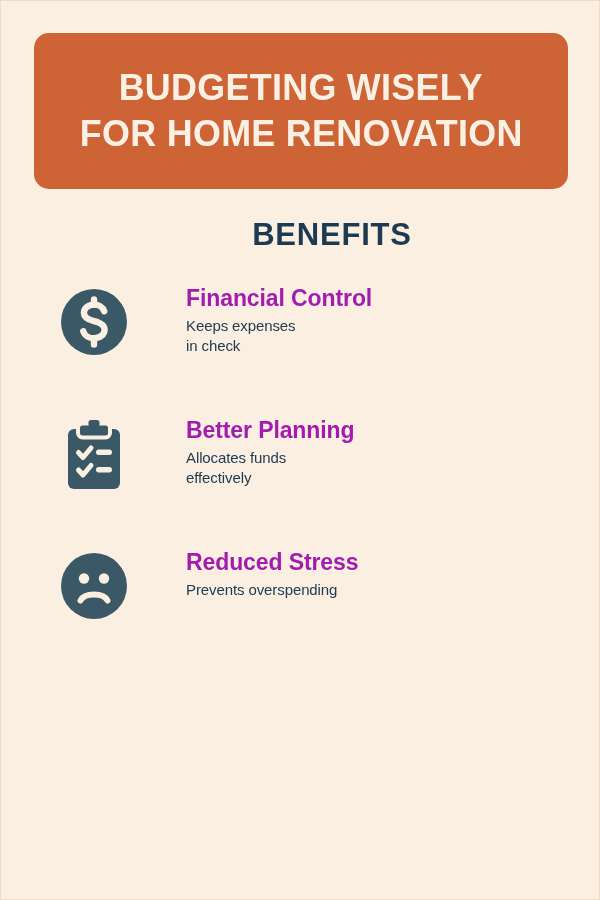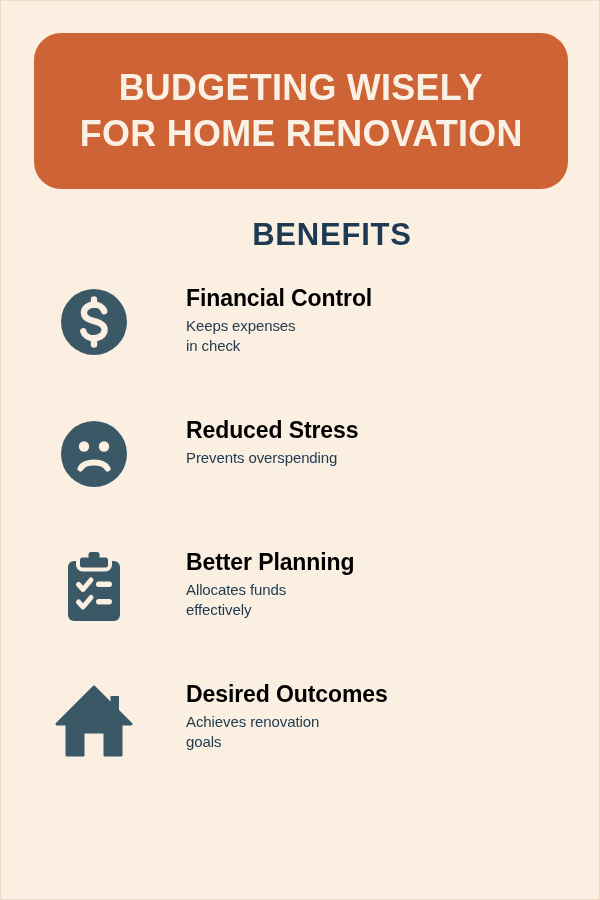--- a/index.html
+++ b/index.html
@@ -26,21 +26,21 @@
 
   
   .banner {
     position: absolute;
     left: 33px;
     top: 32px;
     width: 534px;
     height: 156px;
     box-sizing: border-box;
     background: #ce6436;
-    border-radius: 27px;
+    border-radius: 15px;
     display: flex;
     flex-direction: column;
     align-items: center;
     justify-content: center;
   }
   .banner-line {
     color: #fbf0e4;
     font-family: "Liberation Sans", sans-serif;
     font-weight: bold;
     font-size: 37px;
@@ -93,21 +93,21 @@
   }
   .icon-cell svg {
     display: block;
   }
 
   .text-cell {
     flex: 1 1 auto;
     padding-top: 2px;
   }
   .benefit-title {
-    color: #000000;
+    color: #a21caf;
     font-family: "Liberation Sans", sans-serif;
     font-weight: bold;
     font-size: 23px;
     line-height: 1.12;
     letter-spacing: -0.1px;
     margin: 0 0 4px 0;
   }
   .benefit-desc {
     color: #213c52;
     font-family: "Liberation Sans", sans-serif;
@@ -150,60 +150,47 @@
       </div>
       <div class="text-cell">
         <p class="benefit-title">Financial Control</p>
         <p class="benefit-desc">Keeps expenses
 in check</p>
       </div>
     </div>
 
     <div class="benefit-row">
       <div class="icon-cell">
-        <svg width="68" height="68" viewBox="0 0 68 68" aria-hidden="true">
-          <circle cx="34" cy="34" r="33" fill="#3a5866"></circle>
-          <circle cx="24" cy="26.5" r="5.2" fill="#fbefe1"></circle>
-          <circle cx="44" cy="26.5" r="5.2" fill="#fbefe1"></circle>
-          <path d="M20.5 48.5 C24.5 40.5 43.5 40.5 47.5 48.5" fill="none" stroke="#fbefe1" stroke-width="6" stroke-linecap="round"></path>
-        </svg>
-      </div>
-      <div class="text-cell">
-        <p class="benefit-title">Reduced Stress</p>
-        <p class="benefit-desc">Prevents overspending</p>
-      </div>
-    </div>
-
-    <div class="benefit-row">
-      <div class="icon-cell">
         <svg width="68" height="72" viewBox="0 0 68 72" aria-hidden="true">
           <rect x="8" y="9" width="52" height="60" rx="6" fill="#3a5866"></rect>
           <rect x="18" y="3.5" width="32" height="14" rx="4.5" fill="#3a5866" stroke="#fbefe1" stroke-width="4"></rect>
           <rect x="28.5" y="0" width="11" height="7" rx="2.5" fill="#3a5866"></rect>
           <path d="M18.5 32.5 l4.5 5 l8-9.5" fill="none" stroke="#fbefe1" stroke-width="5" stroke-linecap="round" stroke-linejoin="round"></path>
           <rect x="36" y="29.5" width="16" height="5.4" rx="2.7" fill="#fbefe1"></rect>
           <path d="M18.5 50 l4.5 5 l8-9.5" fill="none" stroke="#fbefe1" stroke-width="5" stroke-linecap="round" stroke-linejoin="round"></path>
           <rect x="36" y="47" width="16" height="5.4" rx="2.7" fill="#fbefe1"></rect>
         </svg>
       </div>
       <div class="text-cell">
         <p class="benefit-title">Better Planning</p>
         <p class="benefit-desc">Allocates funds
 effectively</p>
       </div>
     </div>
 
     <div class="benefit-row">
       <div class="icon-cell">
-        <svg width="78" height="74" viewBox="0 0 78 74" aria-hidden="true">
-          <path d="M55.5 12 h8.5 v19 h-8.5 z" fill="#3a5866"></path>
-          <path d="M39 3 L76 40 h-10 v31 h-16 v-23 h-22 v23 h-16 v-31 h-10 z" fill="#3a5866" stroke="#3a5866" stroke-width="3" stroke-linejoin="round"></path>
+        <svg width="68" height="68" viewBox="0 0 68 68" aria-hidden="true">
+          <circle cx="34" cy="34" r="33" fill="#3a5866"></circle>
+          <circle cx="24" cy="26.5" r="5.2" fill="#fbefe1"></circle>
+          <circle cx="44" cy="26.5" r="5.2" fill="#fbefe1"></circle>
+          <path d="M20.5 48.5 C24.5 40.5 43.5 40.5 47.5 48.5" fill="none" stroke="#fbefe1" stroke-width="6" stroke-linecap="round"></path>
         </svg>
       </div>
       <div class="text-cell">
-        <p class="benefit-title">Desired Outcomes</p>
-        <p class="benefit-desc">Achieves renovation
-goals</p>
+        <p class="benefit-title">Reduced Stress</p>
+        <p class="benefit-desc">Prevents overspending</p>
       </div>
     </div>
+
 
   </div>
 </div>
 
 </body></html>

